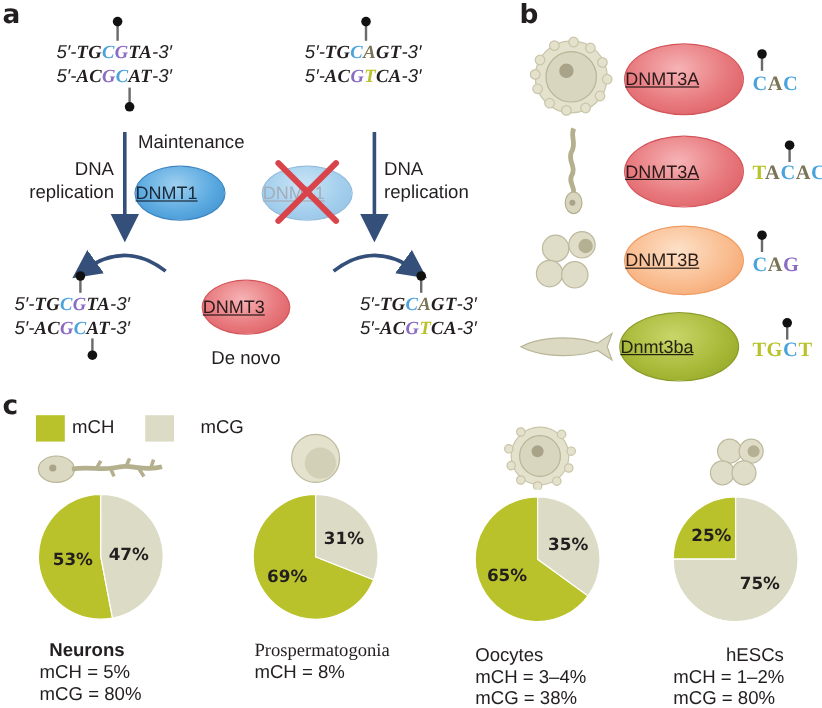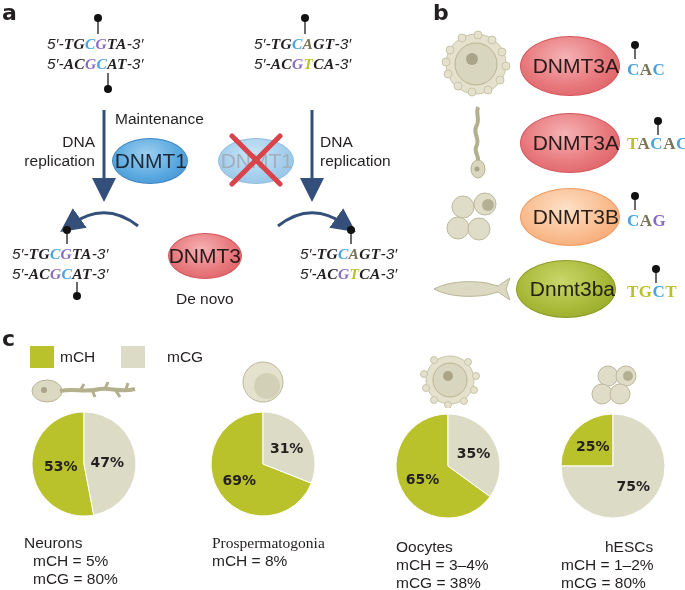--- a/index.html
+++ b/index.html
@@ -6,22 +6,22 @@
   body { width:685px; height:590px; position:relative; overflow:hidden;
          font-family:"Liberation Sans", sans-serif; color:#231f20; }
   .abs { position:absolute; }
   .panel-label { position:absolute; font-weight:bold; font-size:22px; line-height:22px;
                  font-family:"DejaVu Sans", sans-serif; }
   .seq { position:absolute; font-size:15.5px; line-height:17px; white-space:nowrap;
          font-family:"Liberation Sans", sans-serif;font-style:italic; }
   .seq .b { font-family:"Liberation Serif", serif; font-weight:bold; letter-spacing:0.3px; }
   .lbl { position:absolute; font-size:15.5px; line-height:18px; white-space:nowrap; }
   .lbl.r { text-align:right; }
-  .enz { position:absolute; display:flex; align-items:center; justify-content:flex-end;
-         border-radius:50%; font-size:21px; }
+  .enz { position:absolute; display:flex; align-items:center; justify-content:flex-start;
+         border-radius:50%; font-size:15px;text-decoration:underline; }
   .enz.blue { background:radial-gradient(ellipse at 45% 35%, #9fd0f0 0%, #5aa9e0 55%, #3b8bcc 100%);
               border:1.5px solid #3d86c2; color:#1c2a3a; }
   .enz.blue.faded { opacity:0.55; color:#5a6b80; }
   .enz.red { background:radial-gradient(ellipse at 45% 35%, #f6b3b5 0%, #e7787c 55%, #d9565b 100%);
              border:1.5px solid #d4545a; color:#2a1a1b; }
   .enz.orange { background:radial-gradient(ellipse at 45% 35%, #fde1c8 0%, #f9b98a 60%, #f29a62 100%);
                 border:1.5px solid #ef9a60; color:#2a1f18; }
   .enz.olive { background:radial-gradient(ellipse at 45% 35%, #c9d66a 0%, #a5b735 60%, #8ea022 100%);
                border:1.5px solid #8c9b26; color:#232312; }
   .pin { position:absolute; width:2px; background:#6a6a6a; }
@@ -215,21 +215,21 @@
       <text x="473.4827865917873" y="458.015871707449" text-anchor="middle" font-family="DejaVu Sans, sans-serif" font-weight="bold" font-size="14" fill="#231f20">35%</text>
     </g>
     <g>
       <path d="M613,466 L561,466 A52,52 0 0 1 613,414 Z" fill="#b9c22a" stroke="#fff" stroke-width="1"></path>
       <path d="M613,466 L613,414 A52,52 0 1 1 561,466 Z" fill="#dcdcc6" stroke="#fff" stroke-width="1"></path>
       <text x="592.7767460580648" y="450.77674605806476" text-anchor="middle" font-family="DejaVu Sans, sans-serif" font-weight="bold" font-size="14" fill="#231f20">25%</text>
       <text x="633.2232539419352" y="491.22325394193524" text-anchor="middle" font-family="DejaVu Sans, sans-serif" font-weight="bold" font-size="14" fill="#231f20">75%</text>
     </g>
   </svg>
 
-<div class="caption" style="left:24px;top:534px;">Neurons</div>
+<div class="caption" style="left:41px;top:534px;font-weight:bold;">Neurons</div>
 <div class="caption" style="left:33px;top:552px;">mCH = 5%</div>
 <div class="caption" style="left:33px;top:570px;">mCG = 80%</div>
 
 <div class="caption" style="left:212px;top:534px;font-family:Liberation Serif, serif;">Prospermatogonia</div>
 <div class="caption" style="left:212px;top:552px;">mCH = 8%</div>
 <div class="caption" style="left:212px;top:596px;text-align:right;">mCG = 76%</div>
 
 <div class="caption" style="left:396px;top:538px;">Oocytes</div>
 <div class="caption" style="left:396px;top:556px;">mCH = 3–4%</div>
 <div class="caption" style="left:396px;top:574px;">mCG = 38%</div>

